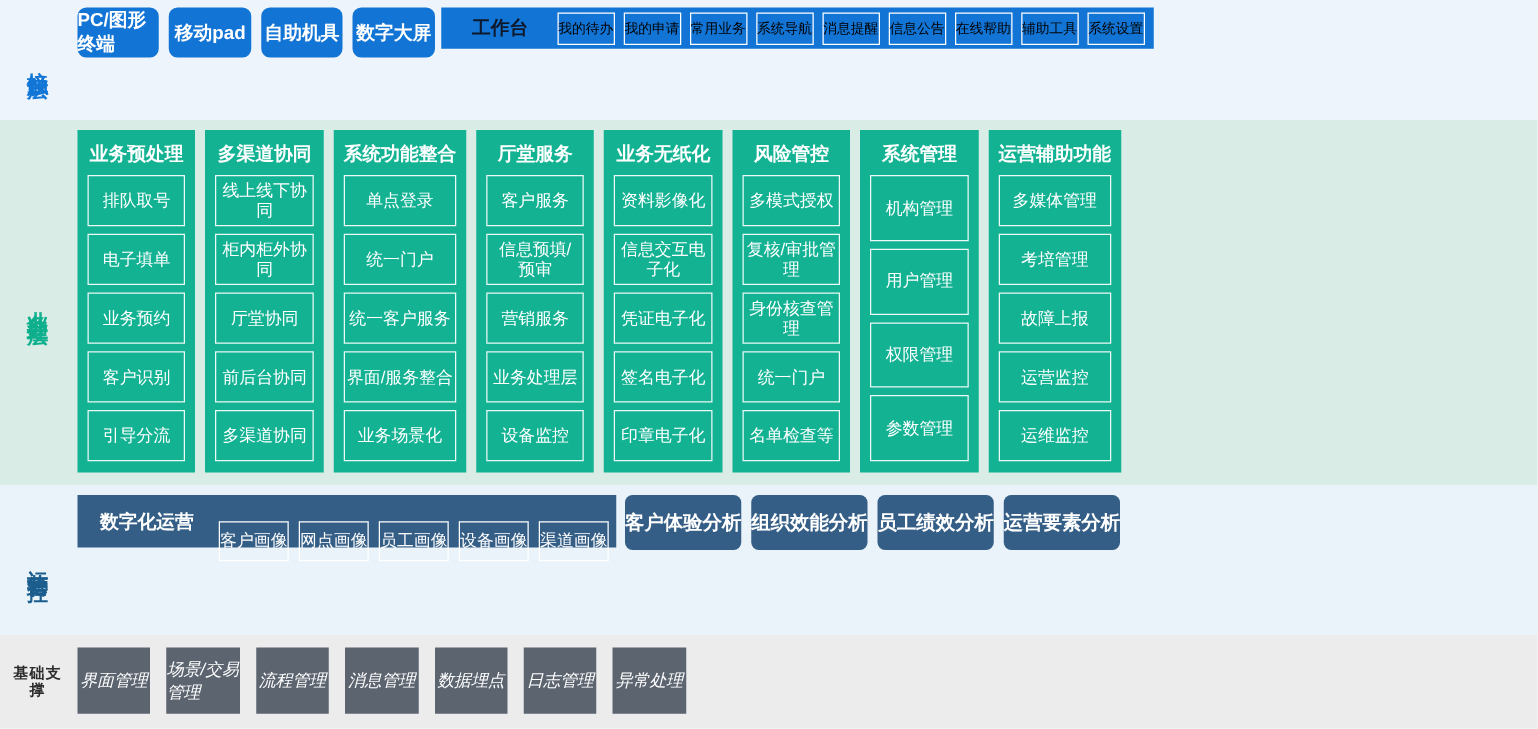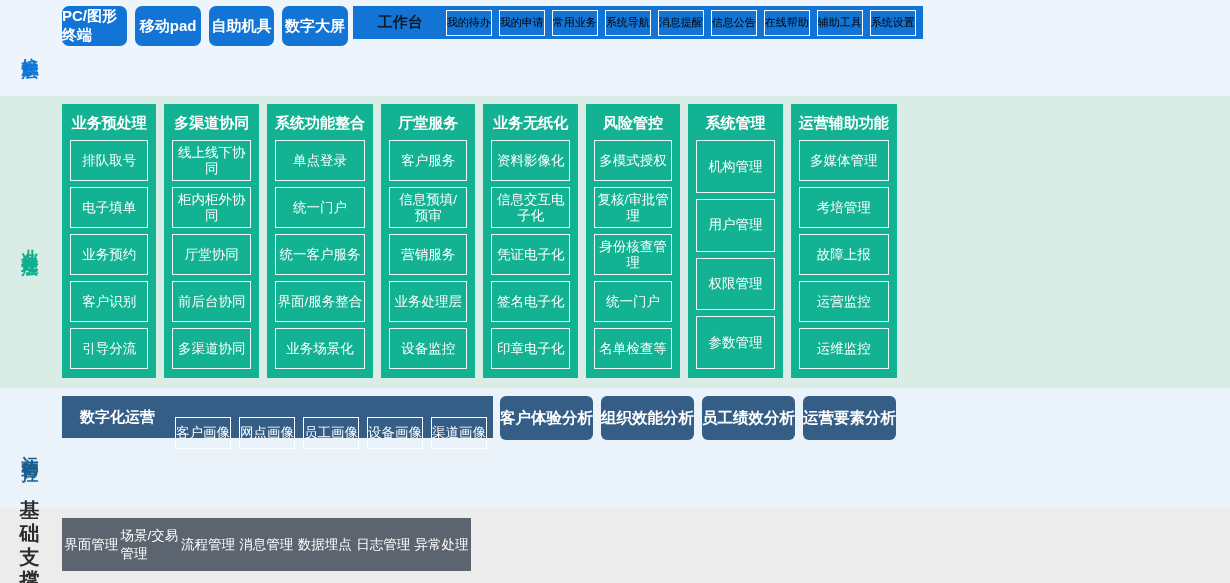--- a/index.html
+++ b/index.html
@@ -101,26 +101,26 @@
   }
   .ops-row2{display:flex;gap:8px;height:44px;}
   .ops-big{
     flex:1;background:#345e86;border-radius:6px;
     color:#fff;font-weight:bold;font-size:15.5px;
     display:flex;align-items:center;justify-content:center;
   }
 
   
   .l-base{height:75px;background:#ececec;}
-  .l-base .layer-label{color:#2c2c2c;font-size:20px;width:60px;}
+  .l-base .layer-label{color:#2c2c2c;font-size:12px;width:60px;}
   .l-base .layer-label .htxt{
     width:40px;word-break:break-all;line-height:1.16;
   }
   .l-base .layer-body{padding:10px 22px 12px 2px;}
-  .base-row{display:flex;gap:0;height:100%;}
+  .base-row{display:flex;gap:13px;height:100%;font-style:italic;}
   .base-btn{
     flex:1;background:#5c6470;
     color:#ffffff;font-size:13.5px;
     display:flex;align-items:center;justify-content:center;
   }
 </style>
 </head>
 <body>
 
 <div class="arch">

